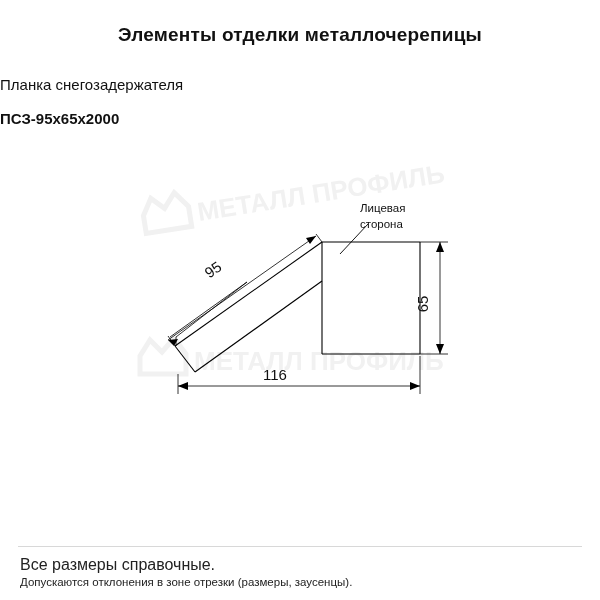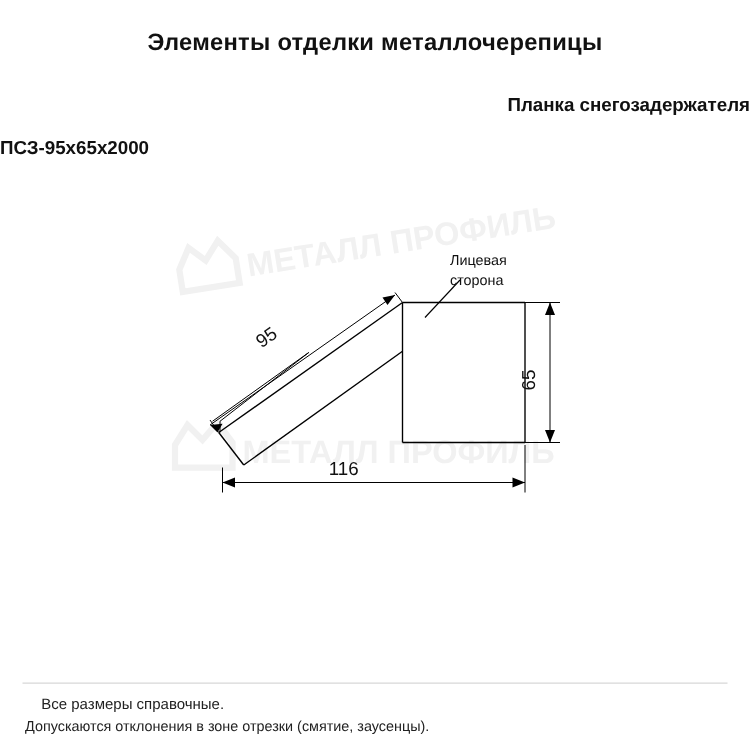--- a/index.html
+++ b/index.html
@@ -30,24 +30,23 @@
     font-size: 19px;
     font-weight: bold;
     letter-spacing: 0.2px;
     color: #111111;
   }
   .subtitle {
     position: absolute;
     left: 0;
     top: 72px;
     width: 600px;
-    text-align: right;
+    text-align: left;
     font-size: 15px;
     color: #111111;
-    font-weight: bold;
   }
   .code {
     position: absolute;
     left: 0;
     top: 106px;
     width: 600px;
     font-size: 15px;
     font-weight: bold;
     color: #111111;
   }
@@ -70,23 +69,22 @@
     left: 18px;
     top: 0;
     width: 564px;
     height: 1px;
     background: #d8d8d8;
   }
   .footer-line1 {
     position: absolute;
     left: 20px;
     top: 10px;
-    font-size: 12px;
+    font-size: 16px;
     color: #222222;
-    margin-left: 13px;
   }
   .footer-line2 {
     position: absolute;
     left: 20px;
     top: 30px;
     font-size: 11.5px;
     color: #222222;
   }
   svg text {
     font-family: "Liberation Sans", sans-serif;
@@ -170,16 +168,16 @@
         <path d="M420,232 L410,228 L410,236 Z" fill="#000000" stroke="none"></path>
       </g>
       <text x="275" y="226" font-size="15" fill="#111111" text-anchor="middle">116</text>
 
     </svg>
   </div>
 
   <div class="footer">
     <div class="footer-rule"></div>
     <div class="footer-line1">Все размеры справочные.</div>
-    <div class="footer-line2">Допускаются отклонения в зоне отрезки (смятие, заусенцы).</div>
+    <div class="footer-line2">Допускаются отклонения в зоне отрезки (размеры, заусенцы).</div>
   </div>
 
 </div>
 
 </body></html>

